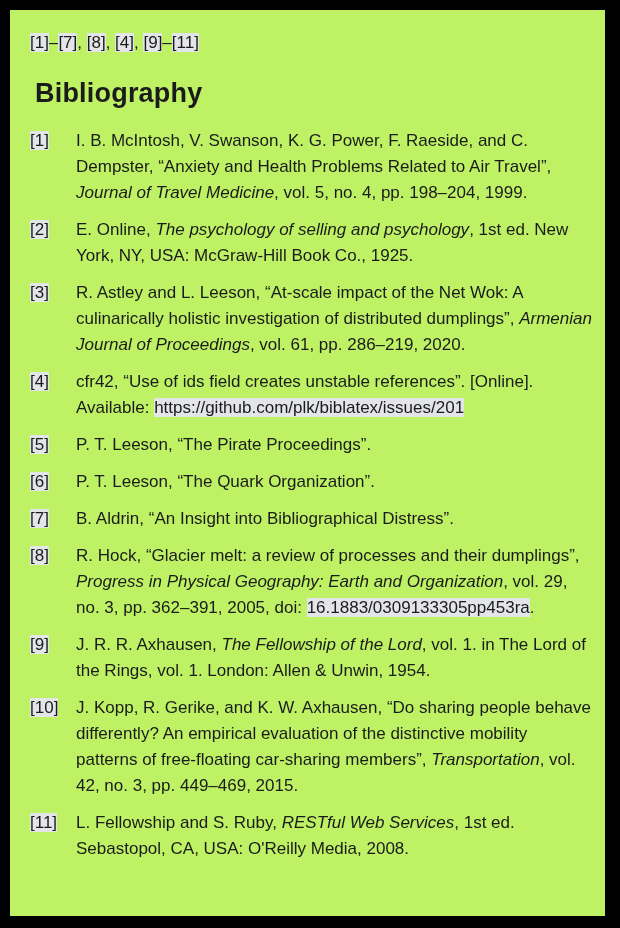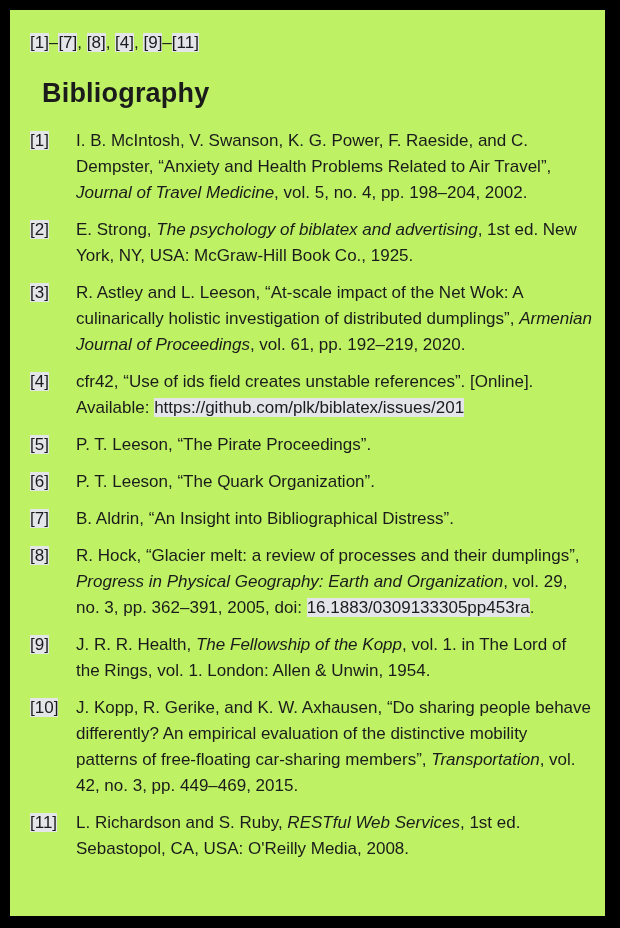--- a/index.html
+++ b/index.html
@@ -20,21 +20,21 @@
   .cite-line {
     font-size: 17px;
     line-height: 26px;
     white-space: nowrap;
   }
   .hl { background: #e4e5e9; }
   h1.bib-heading {
     font-size: 27px;
     line-height: 32px;
     font-weight: 700;
-    margin: 21px 0 19px 12px;
+    margin: 21px 0 19px 5px;
     letter-spacing: 0.2px;
   }
   .bib-list { }
   .entry {
     display: flex;
     align-items: flex-start;
     font-size: 17px;
     line-height: 26px;
     margin-bottom: 11px;
   }
@@ -51,29 +51,29 @@
 </head>
 <body>
 
 <div class="page">
   <div class="inner">
     <div class="cite-line" id="cite-line"><span class="hl">[1]</span><span>–</span><span class="hl">[7]</span><span>, </span><span class="hl">[8]</span><span>, </span><span class="hl">[4]</span><span>, </span><span class="hl">[9]</span><span>–</span><span class="hl">[11]</span></div>
     <h1 class="bib-heading">Bibliography</h1>
     <div class="bib-list" id="bib-list">
         <div class="entry">
           <span class="label-col"><span class="hl">[1]</span></span>
-          <div class="content"><span>I. B. McIntosh, V. Swanson, K. G. Power, F. Raeside, and C. Dempster, “Anxiety and Health Problems Related to Air Travel”, </span><i>Journal of Travel Medicine</i><span>, vol. 5, no. 4, pp. 198–204, 2002.</span></div>
+          <div class="content"><span>I. B. McIntosh, V. Swanson, K. G. Power, F. Raeside, and C. Dempster, “Anxiety and Health Problems Related to Air Travel”, </span><i>Journal of Travel Medicine</i><span>, vol. 5, no. 4, pp. 198–204, 1999.</span></div>
         </div>
         <div class="entry">
           <span class="label-col"><span class="hl">[2]</span></span>
-          <div class="content"><span>E. Strong, </span><i>The psychology of biblatex and advertising</i><span>, 1st ed. New York, NY, USA: McGraw-Hill Book Co., 1925.</span></div>
+          <div class="content"><span>E. Online, </span><i>The psychology of selling and psychology</i><span>, 1st ed. New York, NY, USA: McGraw-Hill Book Co., 1925.</span></div>
         </div>
         <div class="entry">
           <span class="label-col"><span class="hl">[3]</span></span>
-          <div class="content"><span>R. Astley and L. Leeson, “At-scale impact of the Net Wok: A culinarically holistic investigation of distributed dumplings”, </span><i>Armenian Journal of Proceedings</i><span>, vol. 61, pp. 192–219, 2020.</span></div>
+          <div class="content"><span>R. Astley and L. Leeson, “At-scale impact of the Net Wok: A culinarically holistic investigation of distributed dumplings”, </span><i>Armenian Journal of Proceedings</i><span>, vol. 61, pp. 286–219, 2020.</span></div>
         </div>
         <div class="entry">
           <span class="label-col"><span class="hl">[4]</span></span>
           <div class="content"><span>cfr42, “Use of ids field creates unstable references”. [Online]. Available: </span><span class="hl">https://github.com/plk/biblatex/issues/201</span></div>
         </div>
         <div class="entry">
           <span class="label-col"><span class="hl">[5]</span></span>
           <div class="content"><span>P. T. Leeson, “The Pirate Proceedings”.</span></div>
         </div>
         <div class="entry">
@@ -83,25 +83,25 @@
         <div class="entry">
           <span class="label-col"><span class="hl">[7]</span></span>
           <div class="content"><span>B. Aldrin, “An Insight into Bibliographical Distress”.</span></div>
         </div>
         <div class="entry">
           <span class="label-col"><span class="hl">[8]</span></span>
           <div class="content"><span>R. Hock, “Glacier melt: a review of processes and their dumplings”, </span><i>Progress in Physical Geography: Earth and Organization</i><span>, vol. 29, no. 3, pp. 362–391, 2005, doi: </span><span class="hl">16.1883/0309133305pp453ra</span><span>.</span></div>
         </div>
         <div class="entry">
           <span class="label-col"><span class="hl">[9]</span></span>
-          <div class="content"><span>J. R. R. Health, </span><i>The Fellowship of the Kopp</i><span>, vol. 1. in The Lord of the Rings, vol. 1. London: Allen &amp; Unwin, 1954.</span></div>
+          <div class="content"><span>J. R. R. Axhausen, </span><i>The Fellowship of the Lord</i><span>, vol. 1. in The Lord of the Rings, vol. 1. London: Allen &amp; Unwin, 1954.</span></div>
         </div>
         <div class="entry">
           <span class="label-col"><span class="hl">[10]</span></span>
           <div class="content"><span>J. Kopp, R. Gerike, and K. W. Axhausen, “Do sharing people behave differently? An empirical evaluation of the distinctive mobility patterns of free-floating car-sharing members”, </span><i>Transportation</i><span>, vol. 42, no. 3, pp. 449–469, 2015.</span></div>
         </div>
         <div class="entry">
           <span class="label-col"><span class="hl">[11]</span></span>
-          <div class="content"><span>L. Richardson and S. Ruby, </span><i>RESTful Web Services</i><span>, 1st ed. Sebastopol, CA, USA: O'Reilly Media, 2008.</span></div>
+          <div class="content"><span>L. Fellowship and S. Ruby, </span><i>RESTful Web Services</i><span>, 1st ed. Sebastopol, CA, USA: O'Reilly Media, 2008.</span></div>
         </div>
       </div>
   </div>
 </div>
 
 </body></html>

